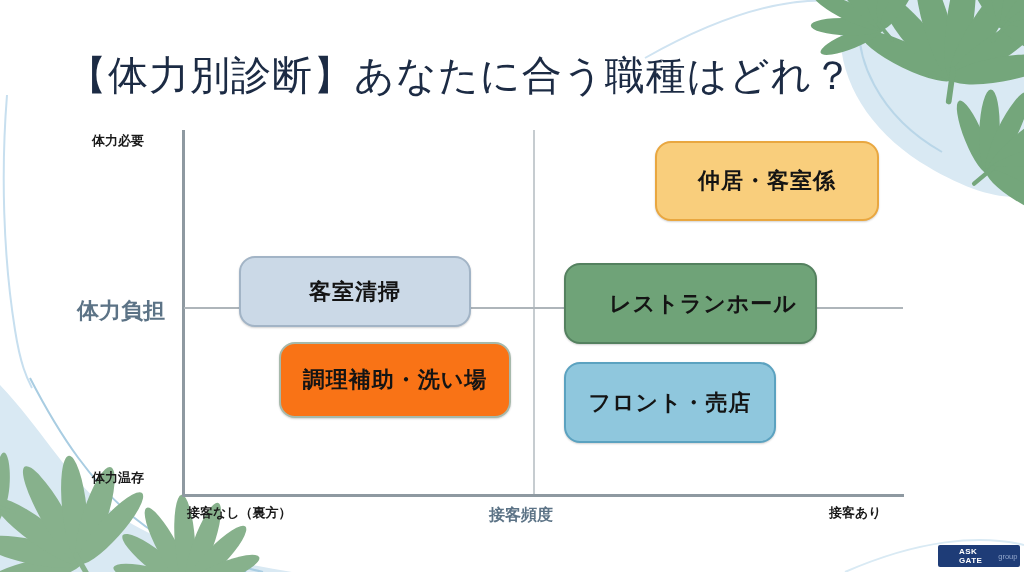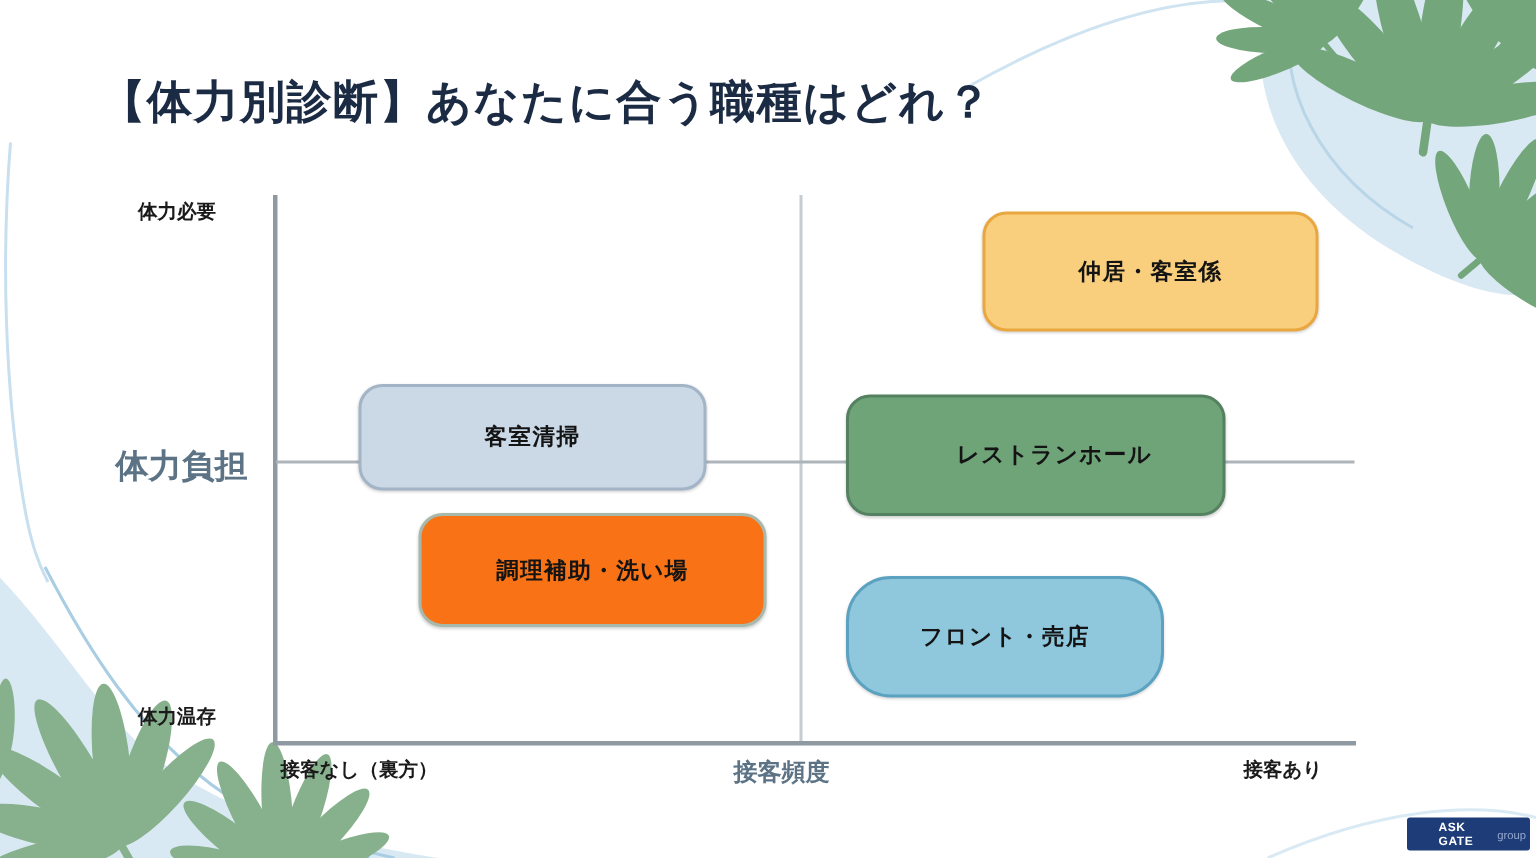--- a/index.html
+++ b/index.html
@@ -3,49 +3,49 @@
 <meta charset="utf-8">
 <style>
   html,body{margin:0;padding:0;background:#e8e8e8;}
   .stage{
     position:relative;width:1024px;height:572px;background:#ffffff;
     overflow:hidden;font-family:"Liberation Sans","DejaVu Sans",sans-serif;
   }
   .decor{position:absolute;inset:0;z-index:0;pointer-events:none;}
   .layer{position:absolute;z-index:2;}
   .title{
-    left:67px;top:48px;font-size:30px;font-weight:bold;color:#1c2b44;
+    left:67px;top:48px;font-size:40px;font-weight:normal;color:#1c2b44;
     letter-spacing:1px;
   }
   
   .line{position:absolute;z-index:1;background:#8e99a1;}
   .v-axis{left:182px;top:130px;width:2.5px;height:367px;}
   .v-mid{left:533px;top:130px;width:2px;height:365px;background:#c6ccd0;}
   .h-mid{left:184px;top:307px;width:719px;height:2px;background:#aeb5ba;}
   .h-axis{left:183px;top:494px;width:721px;height:2.5px;}
   
   .axis-label{color:#1a1a1a;font-size:13px;font-weight:600;white-space:nowrap;}
   .y-top{left:92px;top:132px;}
   .y-mid{left:77px;top:296px;font-size:22px;font-weight:bold;color:#5c7386;}
   .y-bottom{left:92px;top:469px;}
   .x-left{left:187px;top:504px;}
   .x-mid{left:489px;top:505px;font-size:16px;font-weight:bold;color:#5c7386;}
   .x-right{left:829px;top:504px;}
   
   .box{
     position:absolute;z-index:3;border:2.5px solid;border-radius:16px;
     display:flex;align-items:center;justify-content:center;
-    font-size:15px;font-weight:bold;color:#141414;letter-spacing:1px;
+    font-size:22px;font-weight:bold;color:#141414;letter-spacing:1px;
     box-shadow:0 1px 2px rgba(0,0,0,.18);white-space:nowrap;
   }
   #box0{left:655px;top:141px;width:220px;height:76px;}
   #box1{left:239px;top:256px;width:228px;height:67px;}
   #box2{left:564px;top:263px;width:224px;height:77px;}
   #box3{left:239px;top:342px;width:228px;height:72px;}
-  #box4{left:564px;top:384px;width:208px;height:77px;border-radius:30px;}
+  #box4{left:564px;top:362px;width:208px;height:77px;}
   
   .logo{
     left:938px;top:545px;width:82px;height:22px;background:#1e3c77;
     display:flex;align-items:center;gap:16px;padding:0 5px;box-sizing:border-box;
     border-radius:2px;z-index:3;
   }
   .logo-brand{color:#ffffff;font-size:8px;font-weight:bold;letter-spacing:.4px;}
   .logo-suffix{color:#93a7cc;font-size:7.5px;}
 </style>
 </head>

